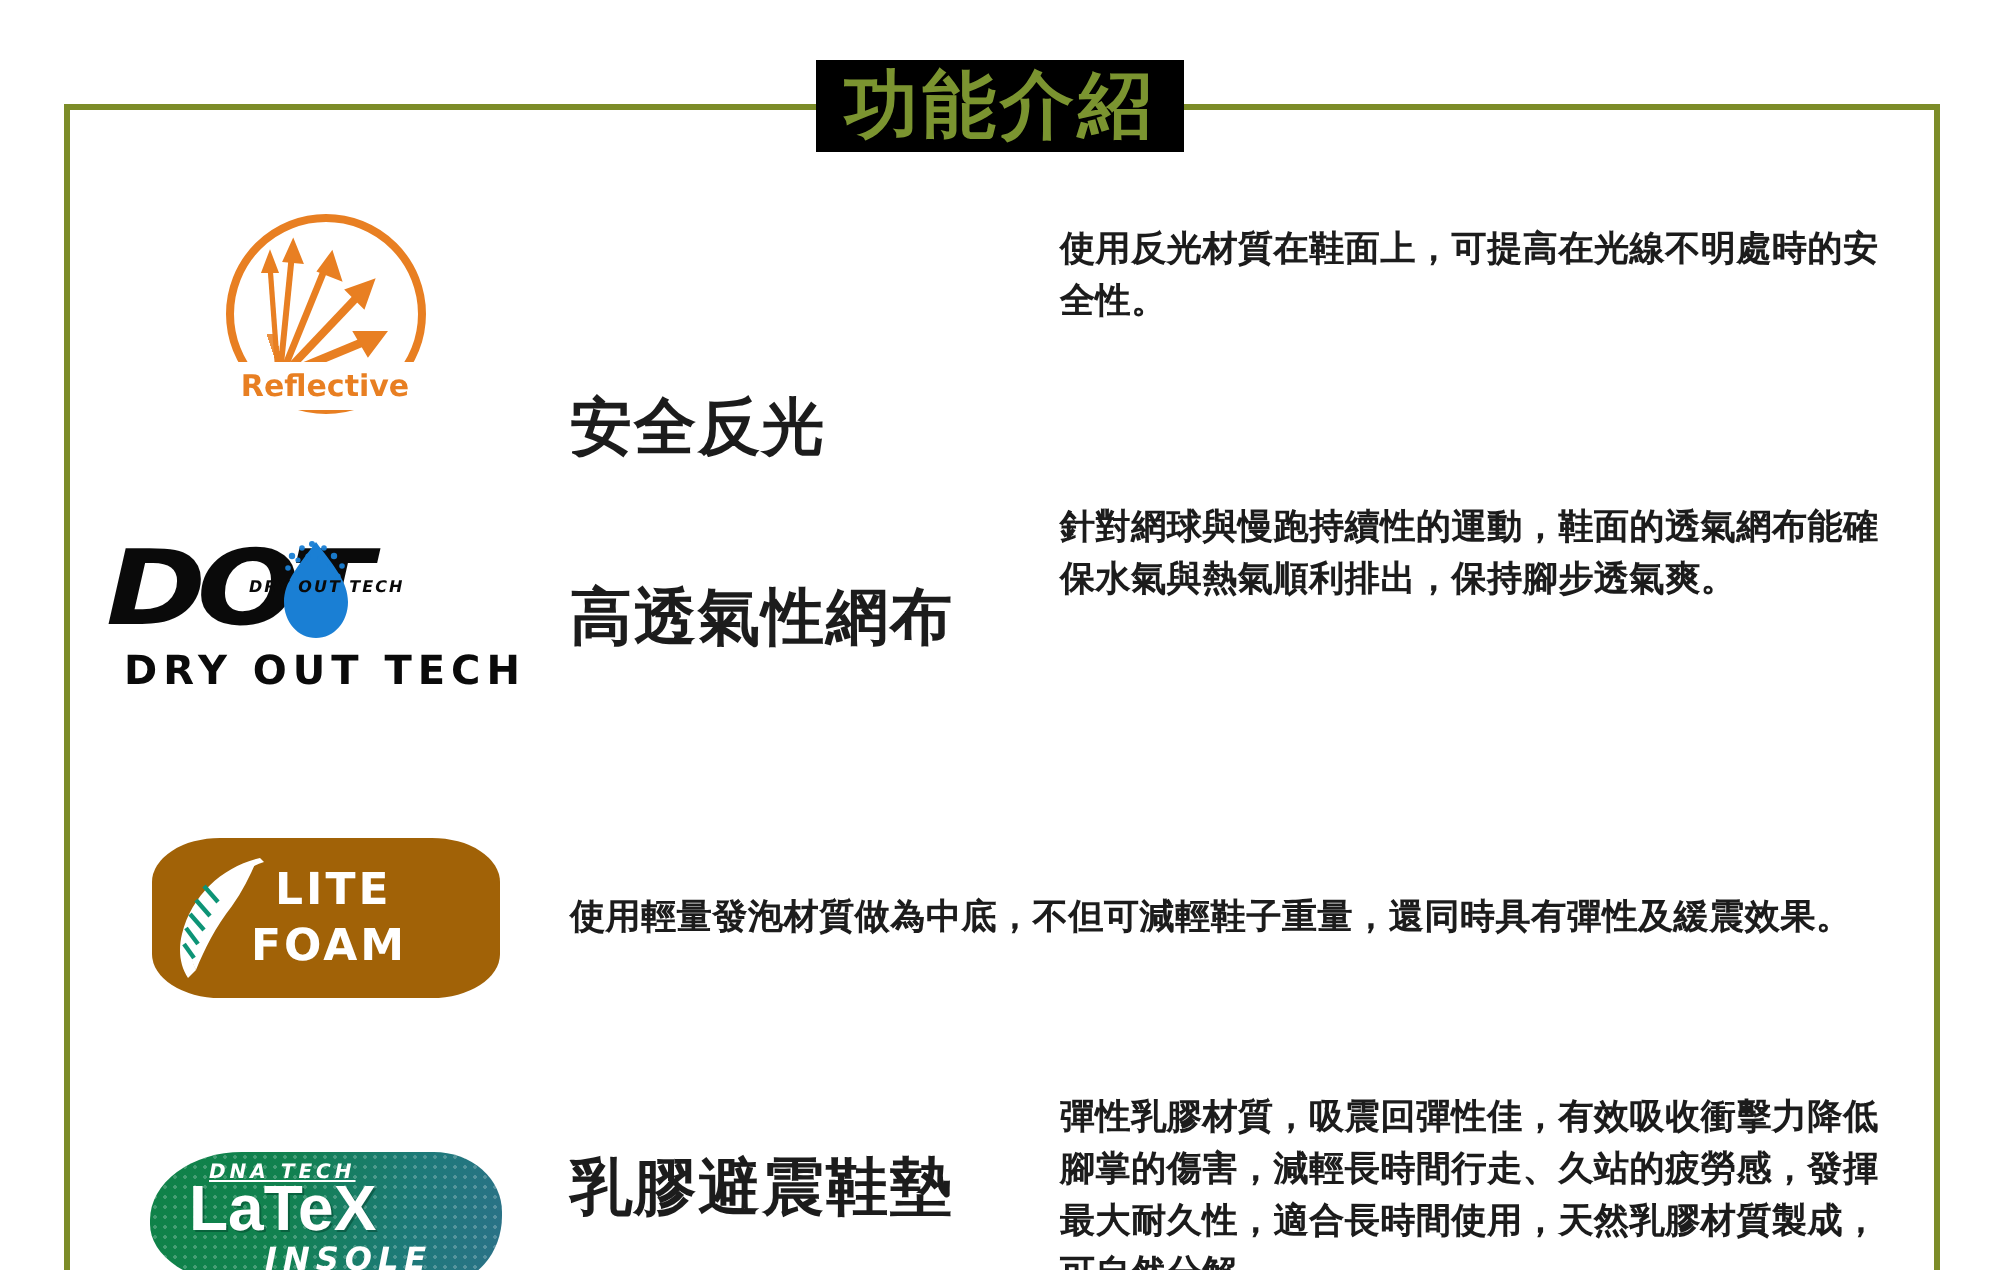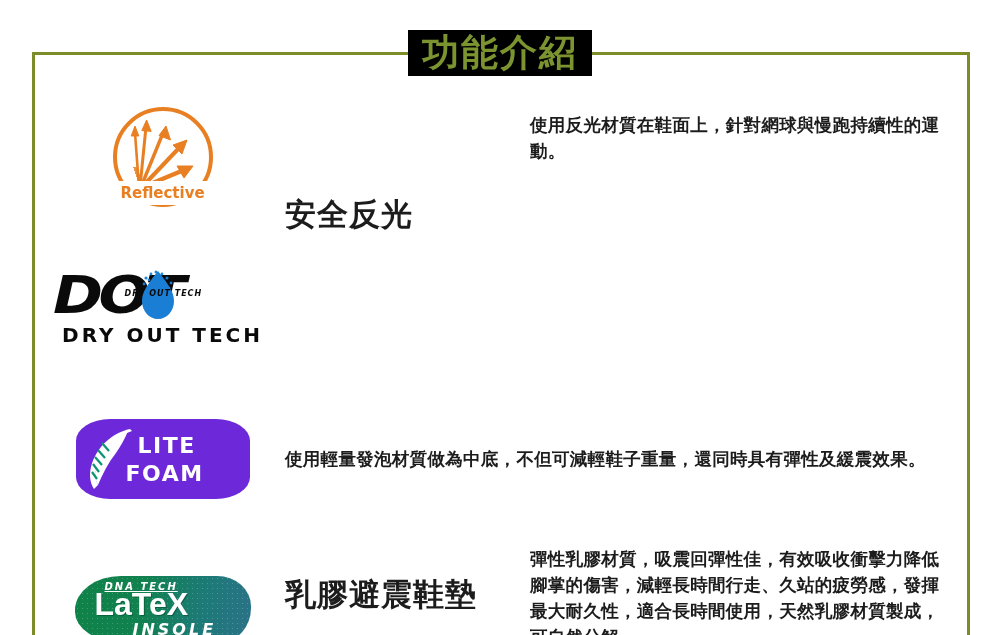--- a/index.html
+++ b/index.html
@@ -180,21 +180,21 @@
     font-weight:700;
     letter-spacing:3px;
     color:#0a0a0a;
     font-family:"DejaVu Sans","Liberation Sans",sans-serif;
   }
 
   
   .logo-lite{
     position:relative;
     width:174px;height:80px;
-    background:#6d28d9;
+    background:#a16207;
     border-radius:34px/22px;
   }
   .logo-lite .feather{position:absolute;left:6px;top:4px;}
   .logo-lite .t1,.logo-lite .t2{
     position:absolute;
     color:#ffffff;
     font-size:22px;
     font-weight:700;
     letter-spacing:1.5px;
     font-family:"DejaVu Sans","Liberation Sans",sans-serif;
@@ -269,21 +269,21 @@
         </svg>
         <div class="banner">
           <b>Reflective</b>
         </div>
       </div>
     </div>
     <div class="cell-title">
       <span>安全反光</span>
     </div>
     <div class="cell-desc">
-      <span>使用反光材質在鞋面上，針對網球與慢跑持續性的運動。</span>
+      <span>使用反光材質在鞋面上，可提高在光線不明處時的安全性。</span>
     </div>
   </div>
 
   <div class="row r2">
     <div class="cell-logo">
       <div class="logo-dot">
         <div class="word">
           <span class="txt">DOT</span>
         </div>
         <svg class="drop" viewBox="0 0 40 52">
@@ -302,20 +302,26 @@
             <circle cx="16" cy="9" r="1.3"></circle>
               <circle cx="22" cy="10" r="1.3"></circle>
             <circle cx="27" cy="14" r="1.3"></circle>
               <circle cx="31" cy="19" r="1.3"></circle>
           </g>
         </svg>
         <div class="micro">DRY OUT TECH</div>
         <div class="sub">DRY OUT TECH</div>
       </div>
     </div>
+    <div class="cell-title">
+      <span>高透氣性網布</span>
+    </div>
+    <div class="cell-desc">
+      <span>針對網球與慢跑持續性的運動，鞋面的透氣網布能確保水氣與熱氣順利排出，保持腳步透氣爽。</span>
+    </div>
   </div>
 
   <div class="row r3">
     <div class="cell-logo">
       <div class="logo-lite">
         <svg class="feather" width="60" height="72" viewBox="0 0 60 72">
           <path d="M48 6 C30 10 14 24 9 44 C7 52 8 60 12 66 L16 62 C12 54 13 44 18 36 C26 22 38 12 50 8 Z" fill="#ffffff"></path>
           <path d="M46 8 C32 14 20 26 15 40 C12 49 13 57 16 62 C20 52 26 40 34 30 C39 23 43 15 46 8 Z" fill="#ffffff"></path>
           <g stroke="#0d9476" stroke-width="2.2" fill="none">
             <line x1="20" y1="20" x2="27" y2="28"></line>

